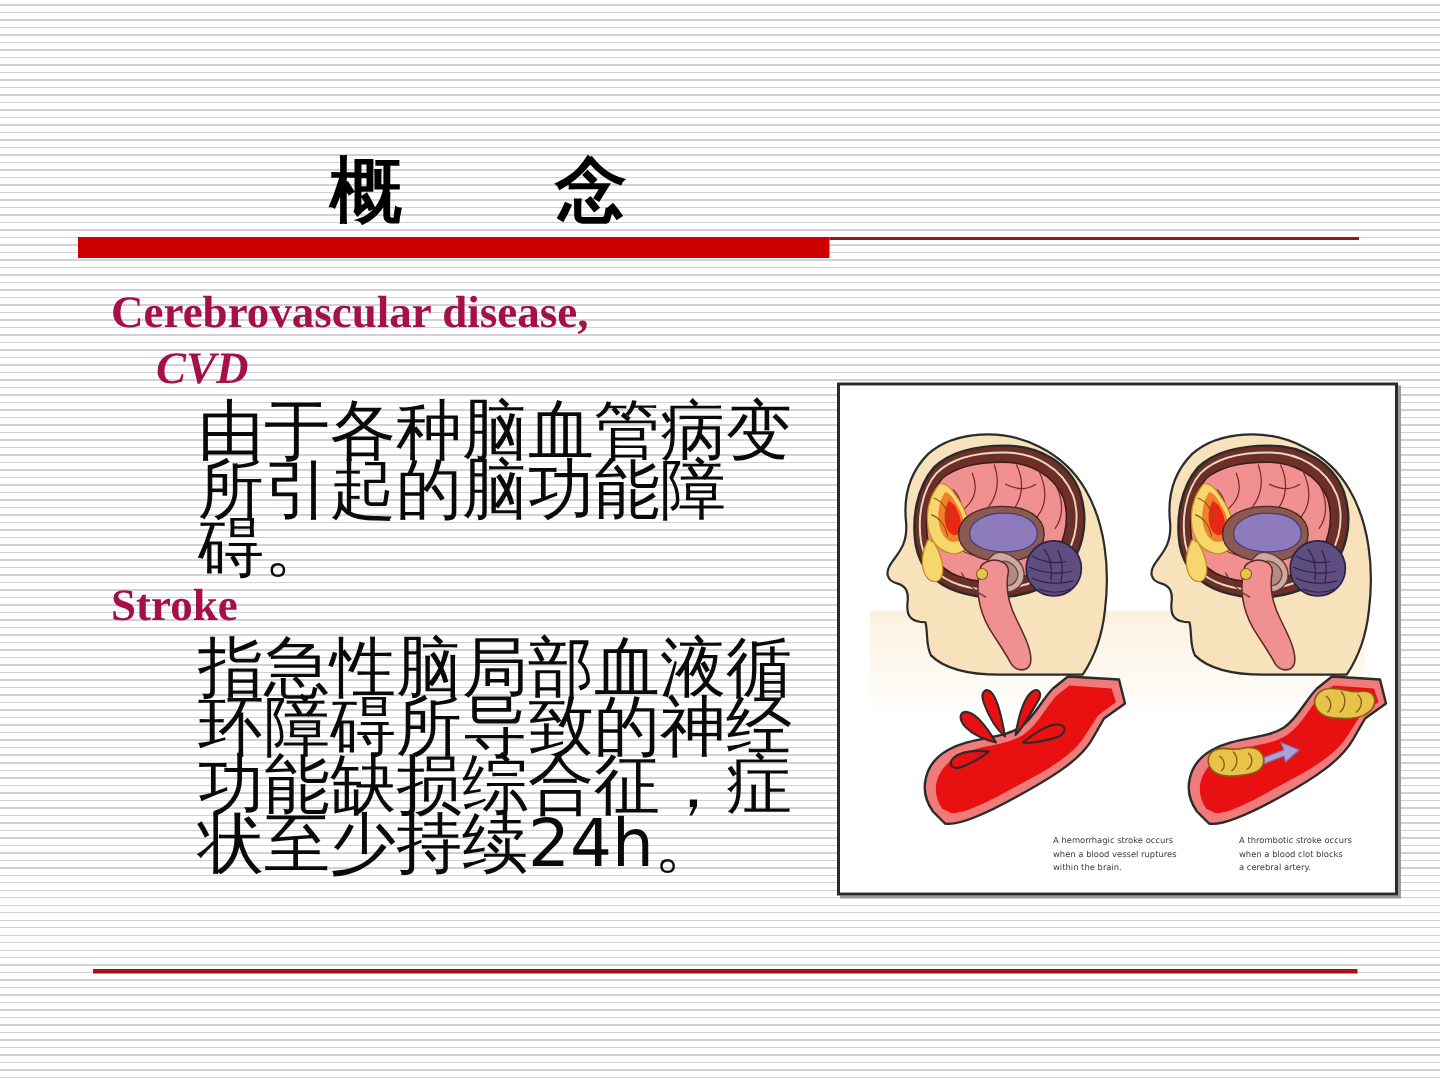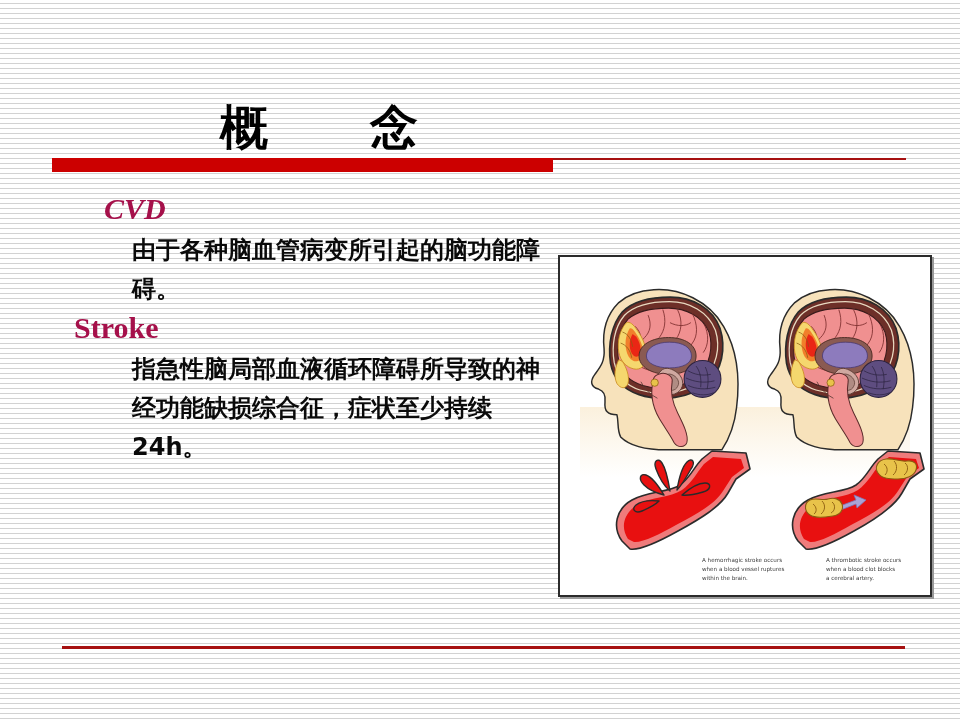--- a/index.html
+++ b/index.html
@@ -85,22 +85,22 @@
     margin: 0;
   }
   .term .cont {
     display: block;
     padding-left: 30px;
     font-style: italic;
   }
 
   .defn {
     font-family: "DejaVu Sans", "Liberation Sans", sans-serif;
-    font-weight: bold;
-    font-size: 24px;
+    font-weight: normal;
+    font-size: 44px;
     line-height: 39px;
     color: #000000;
     color: #0a0a0a;
     margin: 4px 0 0 0;
     padding-left: 58px;
   }
 
   #term-stroke {
   }
 
@@ -143,20 +143,21 @@
   <div id="title">概　　念</div>
 
   <div id="divider-wrap">
     <div id="divider-thick"></div>
     <div id="divider-thin"></div>
   </div>
 
   <div id="body-col">
 
     <p class="term">
+      <span>Cerebrovascular disease,</span>
       <span class="cont">CVD</span>
     </p>
     <p class="defn">由于各种脑血管病变所引起的脑功能障碍。</p>
 
     <p class="term" id="term-stroke">
       <span>Stroke</span>
     </p>
     <p class="defn">指急性脑局部血液循环障碍所导致的神经功能缺损综合征，症状至少持续24h。</p>
 
   </div>

